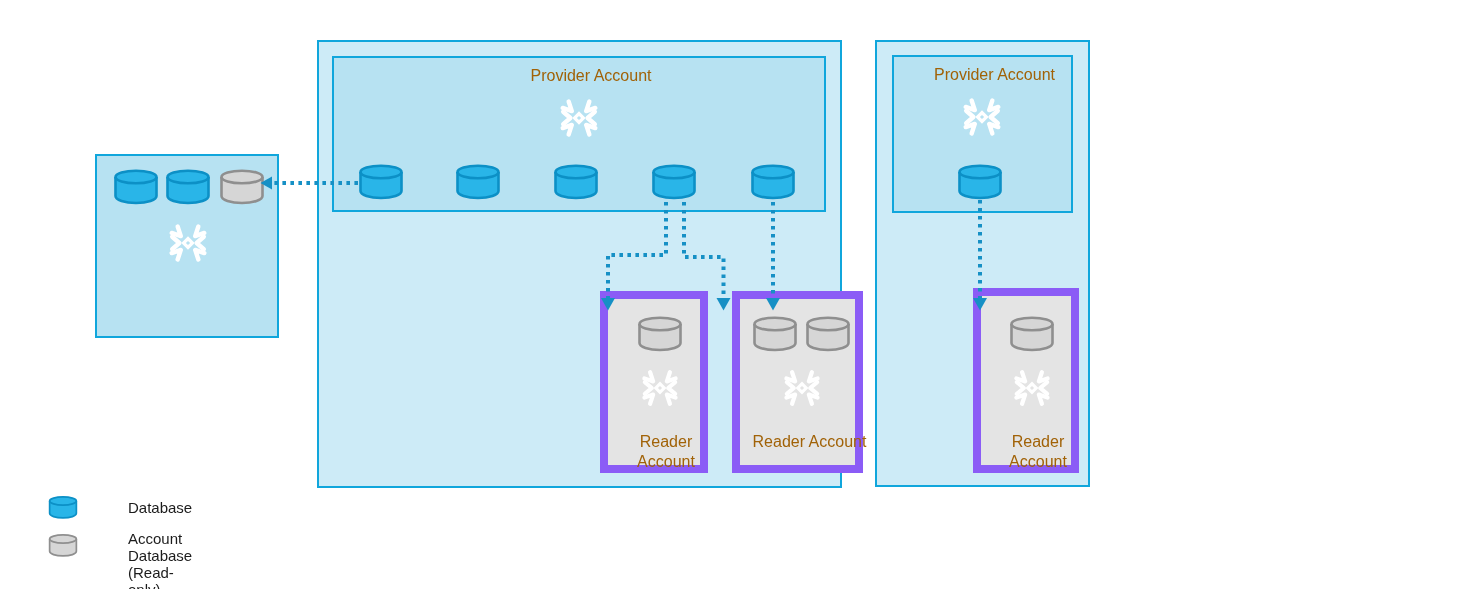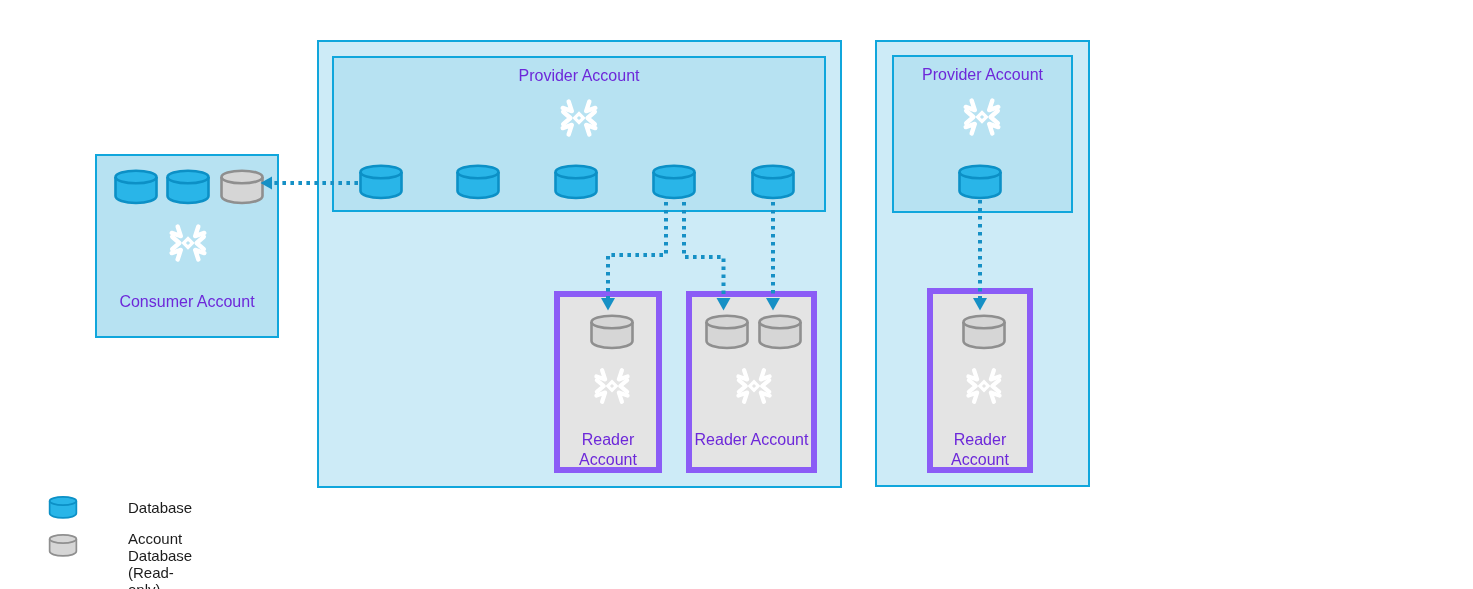--- a/index.html
+++ b/index.html
@@ -5,24 +5,24 @@
   html,body{margin:0;padding:0;background:#ffffff;}
   body{
     width:1473px;height:589px;position:relative;overflow:hidden;
     font-family:"Liberation Sans", sans-serif;
     -webkit-font-smoothing:antialiased;
   }
   .abs{position:absolute;}
   .box{position:absolute;box-sizing:border-box;border:2px solid #10a6dc;}
   .outer-box{background:#cdebf7;}
   .inner-box{background:#b7e2f2;}
-  .reader-box{position:absolute;box-sizing:border-box;background:#e4e4e4;border:6px solid #8b5cf6;}
+  .reader-box{position:absolute;box-sizing:border-box;background:#e4e4e4;border:8px solid #8b5cf6;margin-left:46px;}
   .acct-title{
-    position:absolute;left:0;width:100%;text-align:center;
-    color:#6d28d9;font-size:16px;line-height:20px;
+    position:absolute;left:12px;width:100%;text-align:center;
+    color:#a16207;font-size:16px;line-height:20px;
   }
   .db{position:absolute;}
   .db-blue{fill:#29b5e8;stroke:#0c90c6;stroke-width:2.6;}
   .db-gray{fill:#d6d6d6;stroke:#8f8f8f;stroke-width:2.6;}
   .snowflake{position:absolute;}
   #connector-layer{position:absolute;left:0;top:0;pointer-events:none;}
   .conn{fill:none;stroke:#1690c5;stroke-width:4;stroke-dasharray:3.6 4.4;}
   .conn-head{fill:#1690c5;stroke:none;}
   .legend-label{
     position:absolute;color:#1c1c1c;font-size:15px;line-height:17px;margin-left:36px;
@@ -58,21 +58,20 @@
     </svg>
   <svg class="db" style="left:68px;top:12px;" width="46" height="38" viewBox="0 0 46 38">
       <use href="#db-shape" class="db-blue"></use>
     </svg>
   <svg class="db" style="left:122px;top:12px;" width="46" height="38" viewBox="0 0 46 38">
       <use href="#db-shape" class="db-gray"></use>
     </svg>
   <svg class="snowflake" style="left:68px;top:64px;" width="46" height="46" viewBox="0 0 48 48">
       <use href="#snowflake-shape"></use>
     </svg>
-  <div class="acct-title" style="top:136px;">Consumer Account</div>
 </div>
 
 <div class="box outer-box" style="left:317px;top:40px;width:525px;height:448px;">
 
   <div class="box inner-box" style="left:13px;top:14px;width:494px;height:156px;">
     <div class="acct-title" style="top:8px;">Provider Account</div>
     <svg class="snowflake" style="left:222px;top:37px;" width="46" height="46" viewBox="0 0 48 48">
         <use href="#snowflake-shape"></use>
       </svg>
     <svg class="db" style="left:24px;top:105px;" width="46" height="38" viewBox="0 0 46 38">

